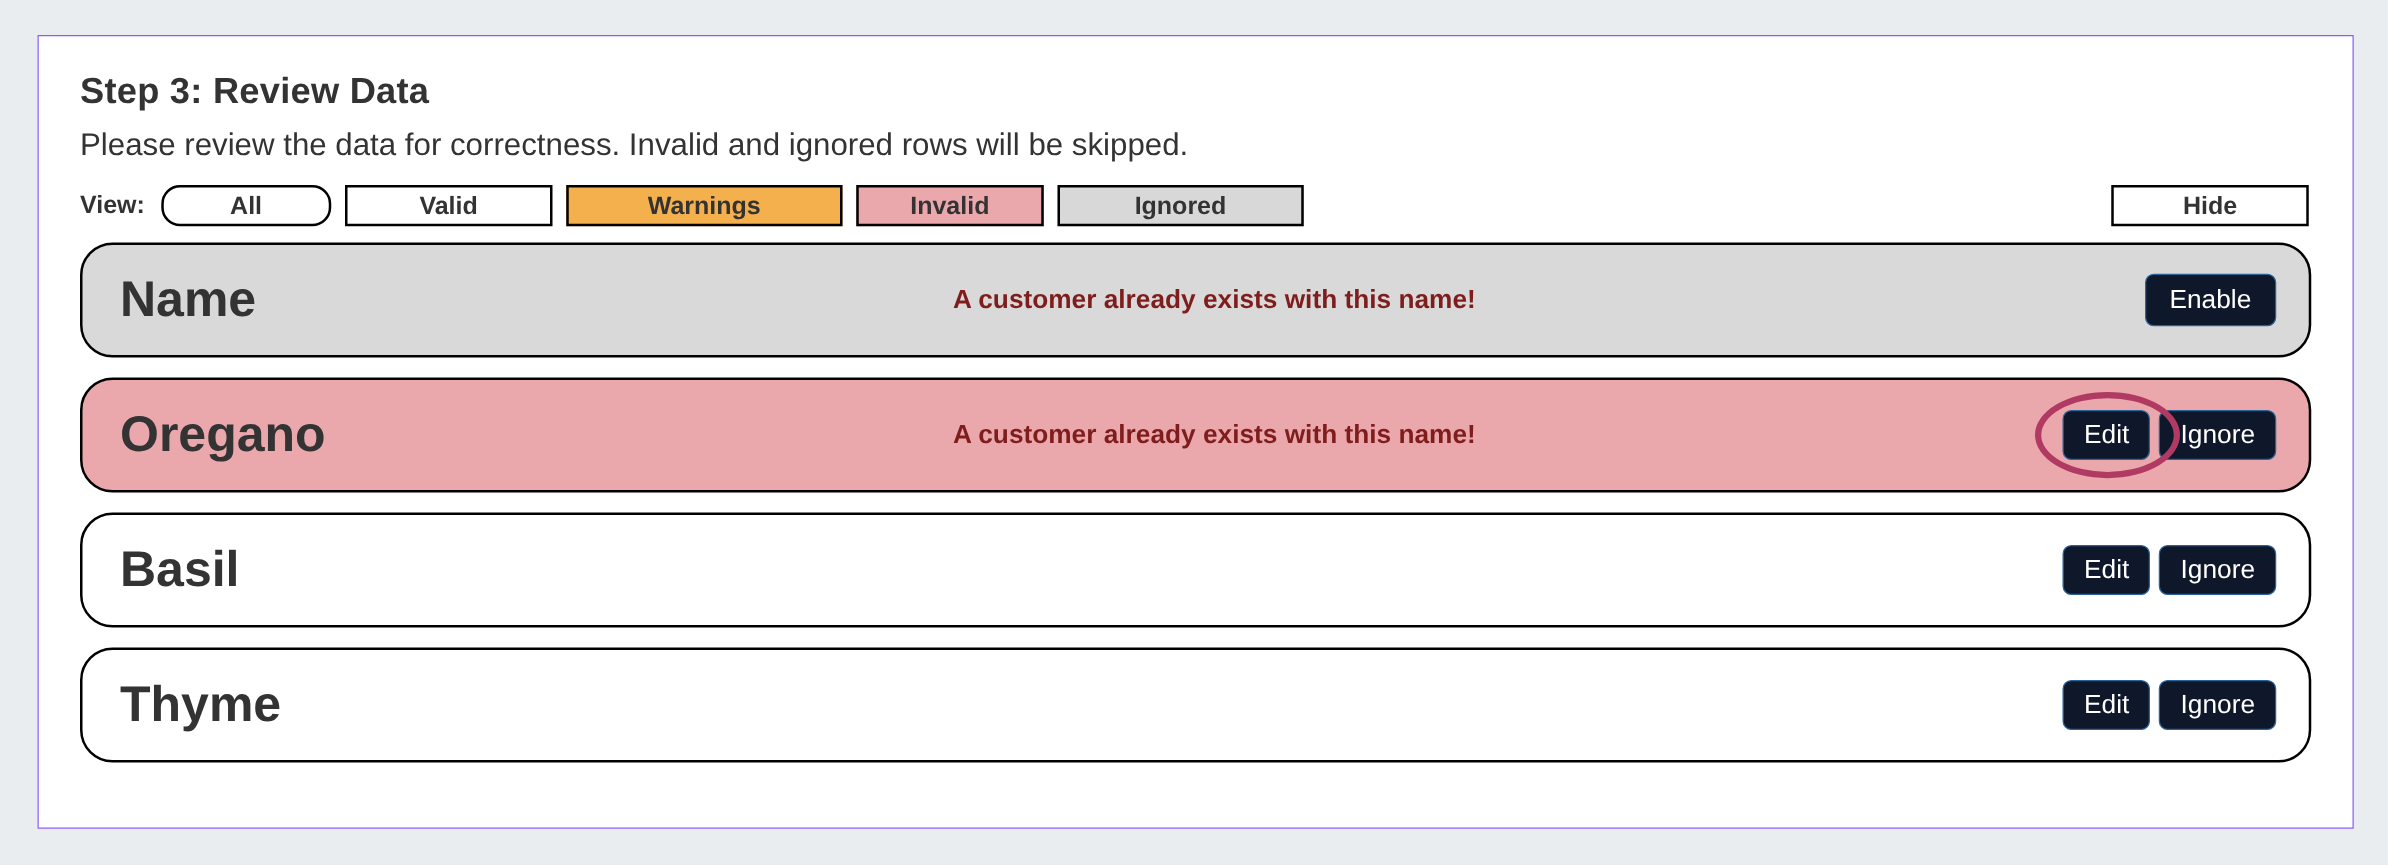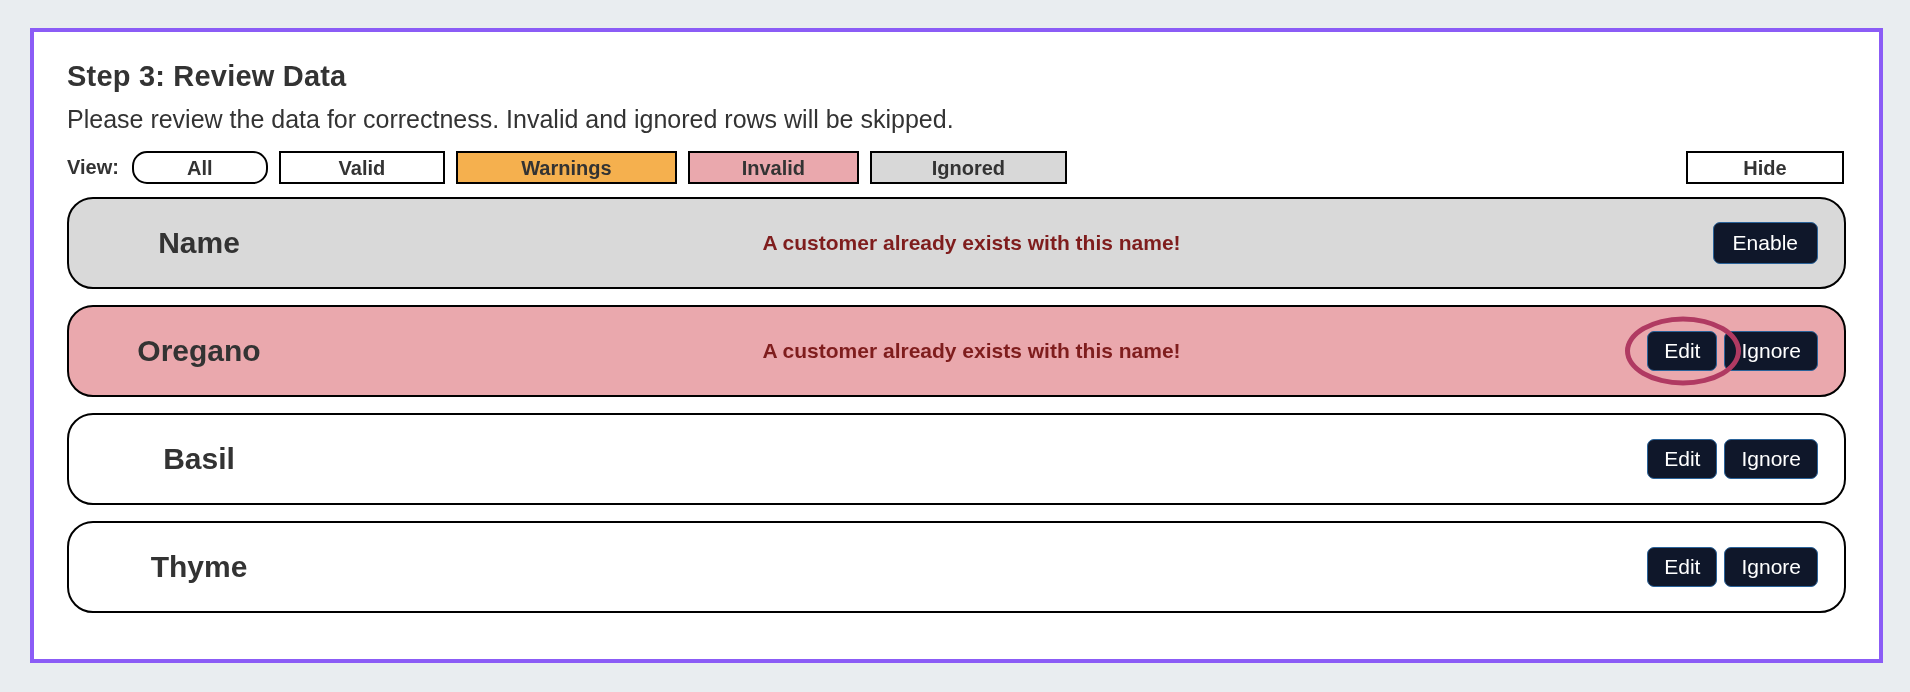--- a/index.html
+++ b/index.html
@@ -7,21 +7,21 @@
     width: 1910px; height: 692px;
     font-family: "Liberation Sans", "DejaVu Sans", sans-serif;
     background: #e9edf0;
     overflow: hidden;
   }
   .panel {
     position: absolute;
     left: 30px; top: 28px;
     width: 1853px; height: 635px;
     background: #ffffff;
-    border: 4px solid #8b5cf6;
+    border: 1px solid #8b5cf6;
     padding: 28px 33px 0 33px;
   }
   .page-title {
     font-size: 29px;
     font-weight: bold;
     color: #333333;
     letter-spacing: 0.2px;
   }
   .page-subtitle {
     margin-top: 12px;
@@ -49,21 +49,21 @@
     color: #333333;
     margin-right: 11px;
     cursor: pointer;
     line-height: 28px;
     text-align: center;
     padding: 0;
   }
   .fbtn-all      { width: 136px; border-radius: 15px; }
   .fbtn-valid    { width: 166px; }
   .fbtn-warnings { width: 221px; background: #f5b04e; }
-  .fbtn-invalid  { width: 171px; background: #eaa8ad; }
+  .fbtn-invalid  { width: 150px; background: #eaa8ad; }
   .fbtn-ignored  { width: 197px; background: #d8d8d8; }
   .fbtn-hide     { width: 158px; margin-left: auto; margin-right: 2px; }
   .rows {
     margin-top: 13px;
     display: flex;
     flex-direction: column;
     gap: 16px;
   }
   .data-row {
     position: relative;
@@ -73,24 +73,23 @@
     background: #ffffff;
     display: flex;
     align-items: center;
     padding-left: 30px;
     padding-right: 200px;
   }
   .row--ignored { background: #d9d9d9; }
   .row--invalid { background: #eaa8ad; }
   .row-title {
     flex: 0 0 200px;
-    font-size: 30px;
+    font-size: 40px;
     font-weight: bold;
     color: #333333;
-    text-align: center;
   }
   .row-message {
     flex: 1;
     text-align: center;
     font-size: 21px;
     font-weight: bold;
     color: #7f1d1d;
   }
   .row-actions {
     position: absolute;

